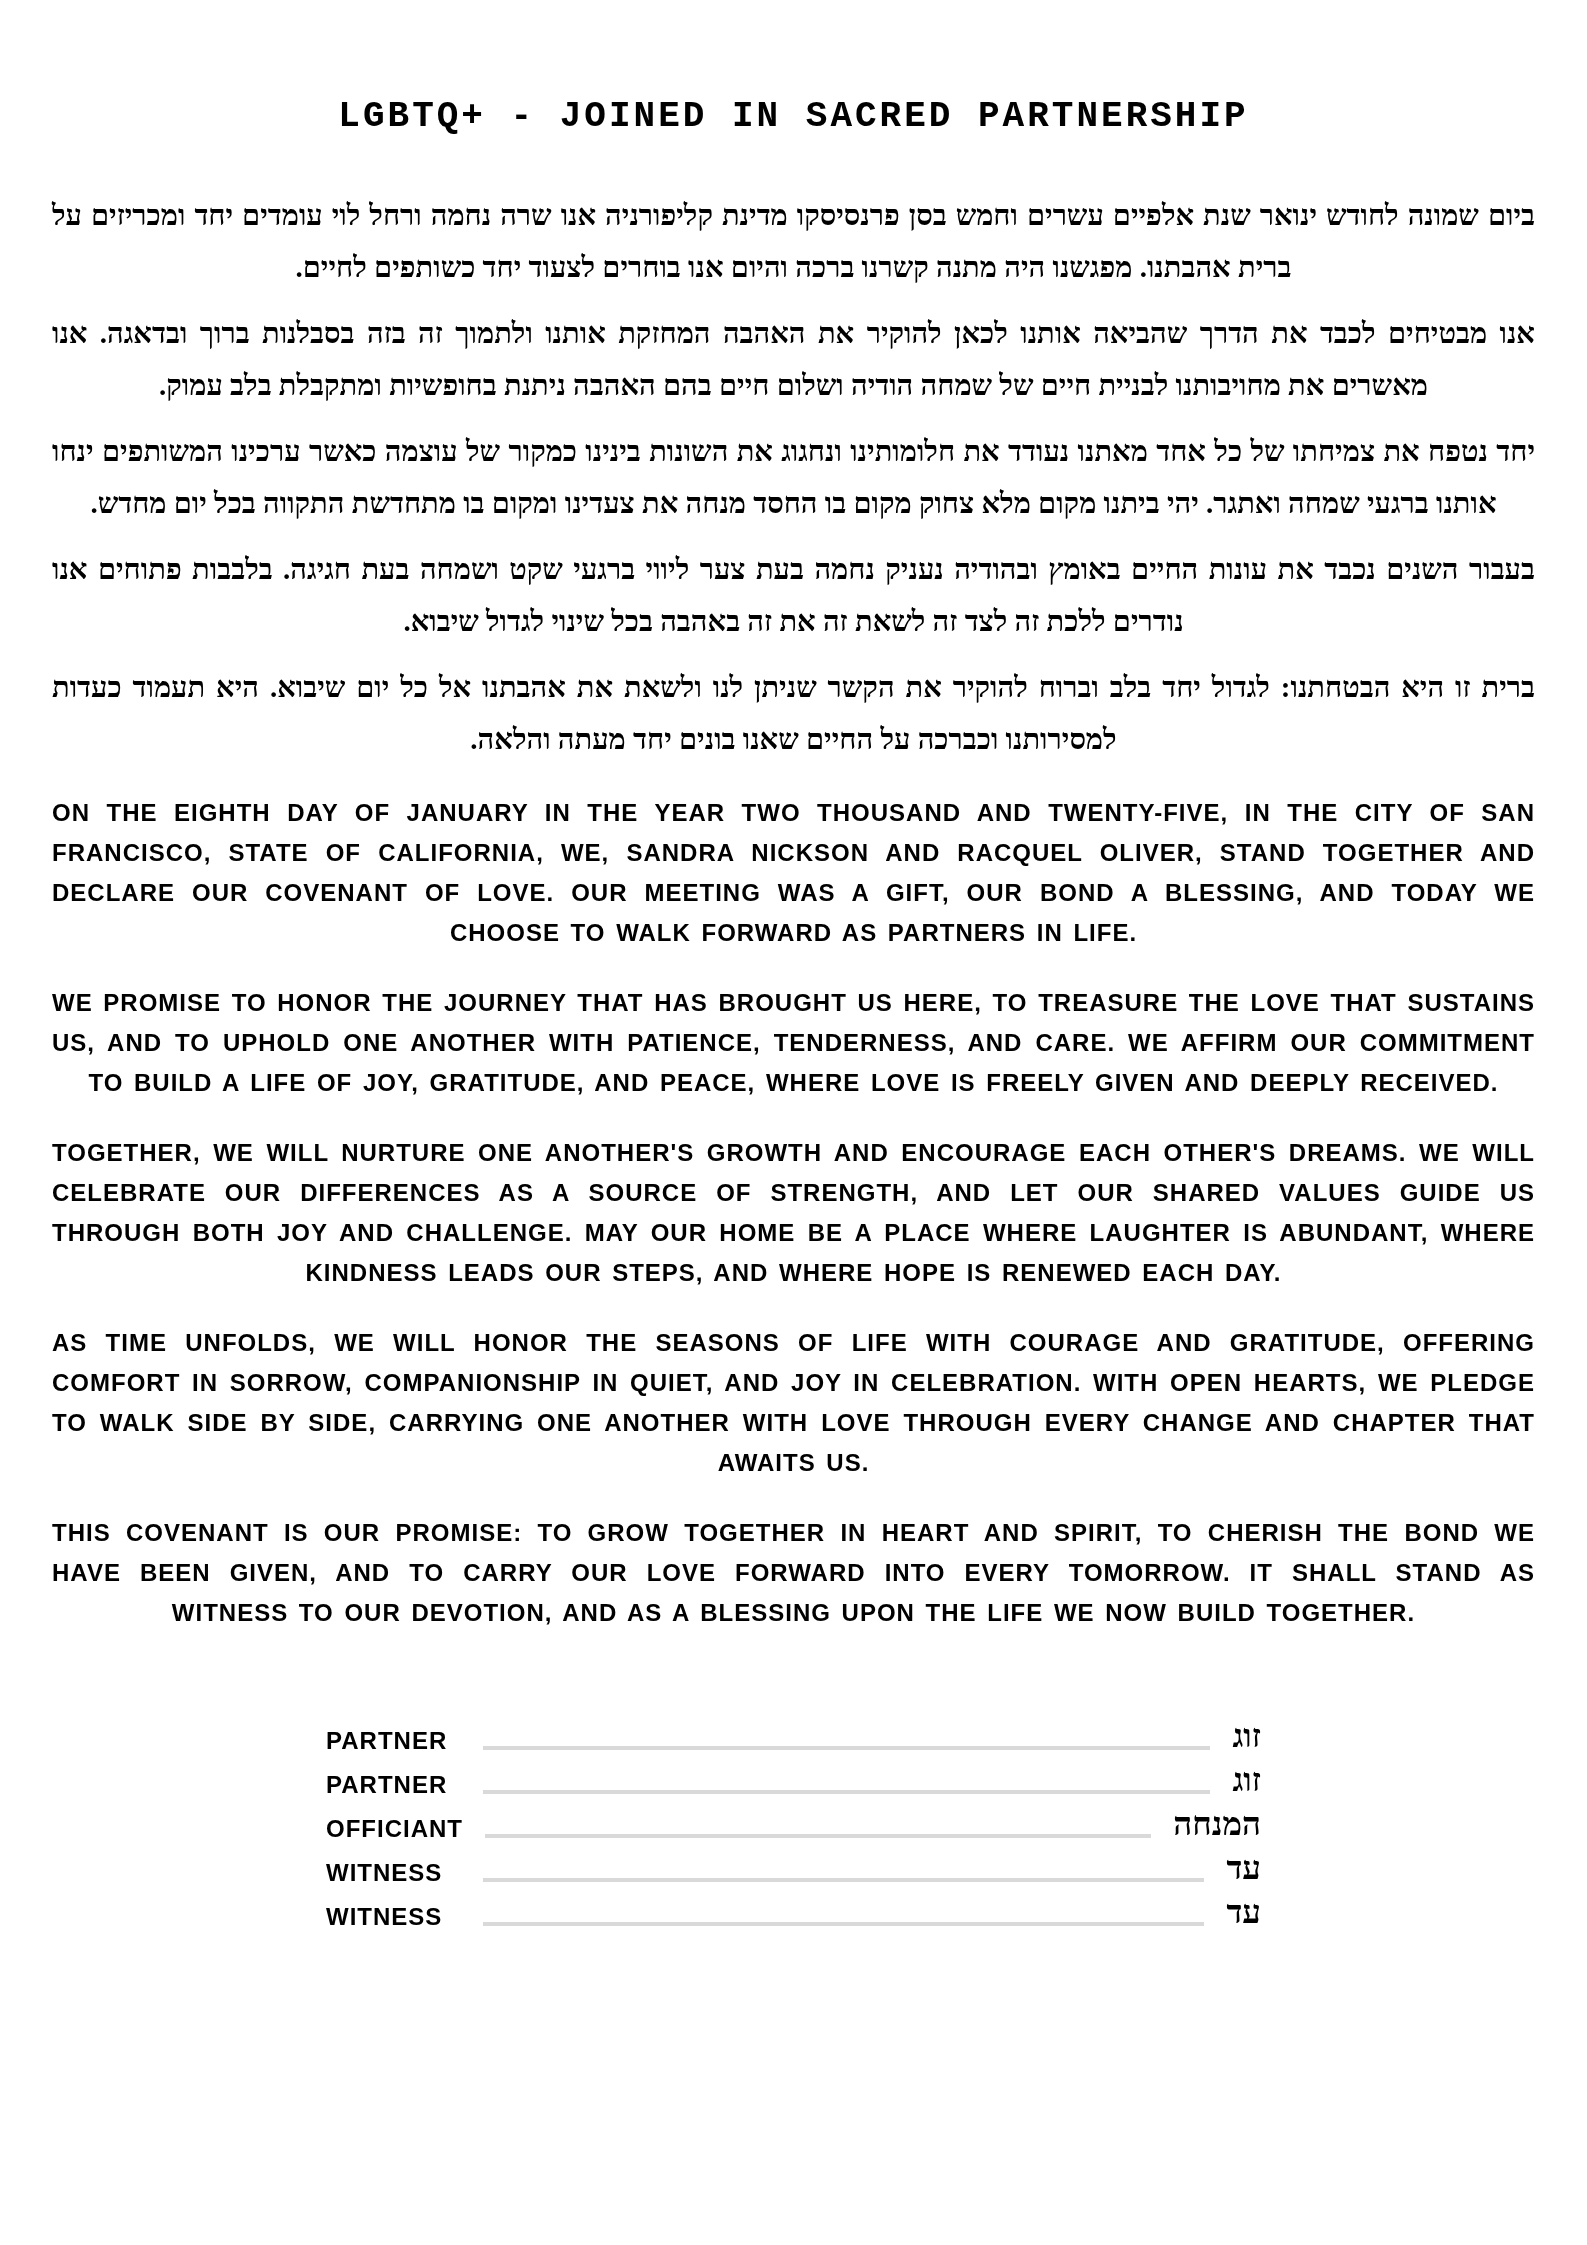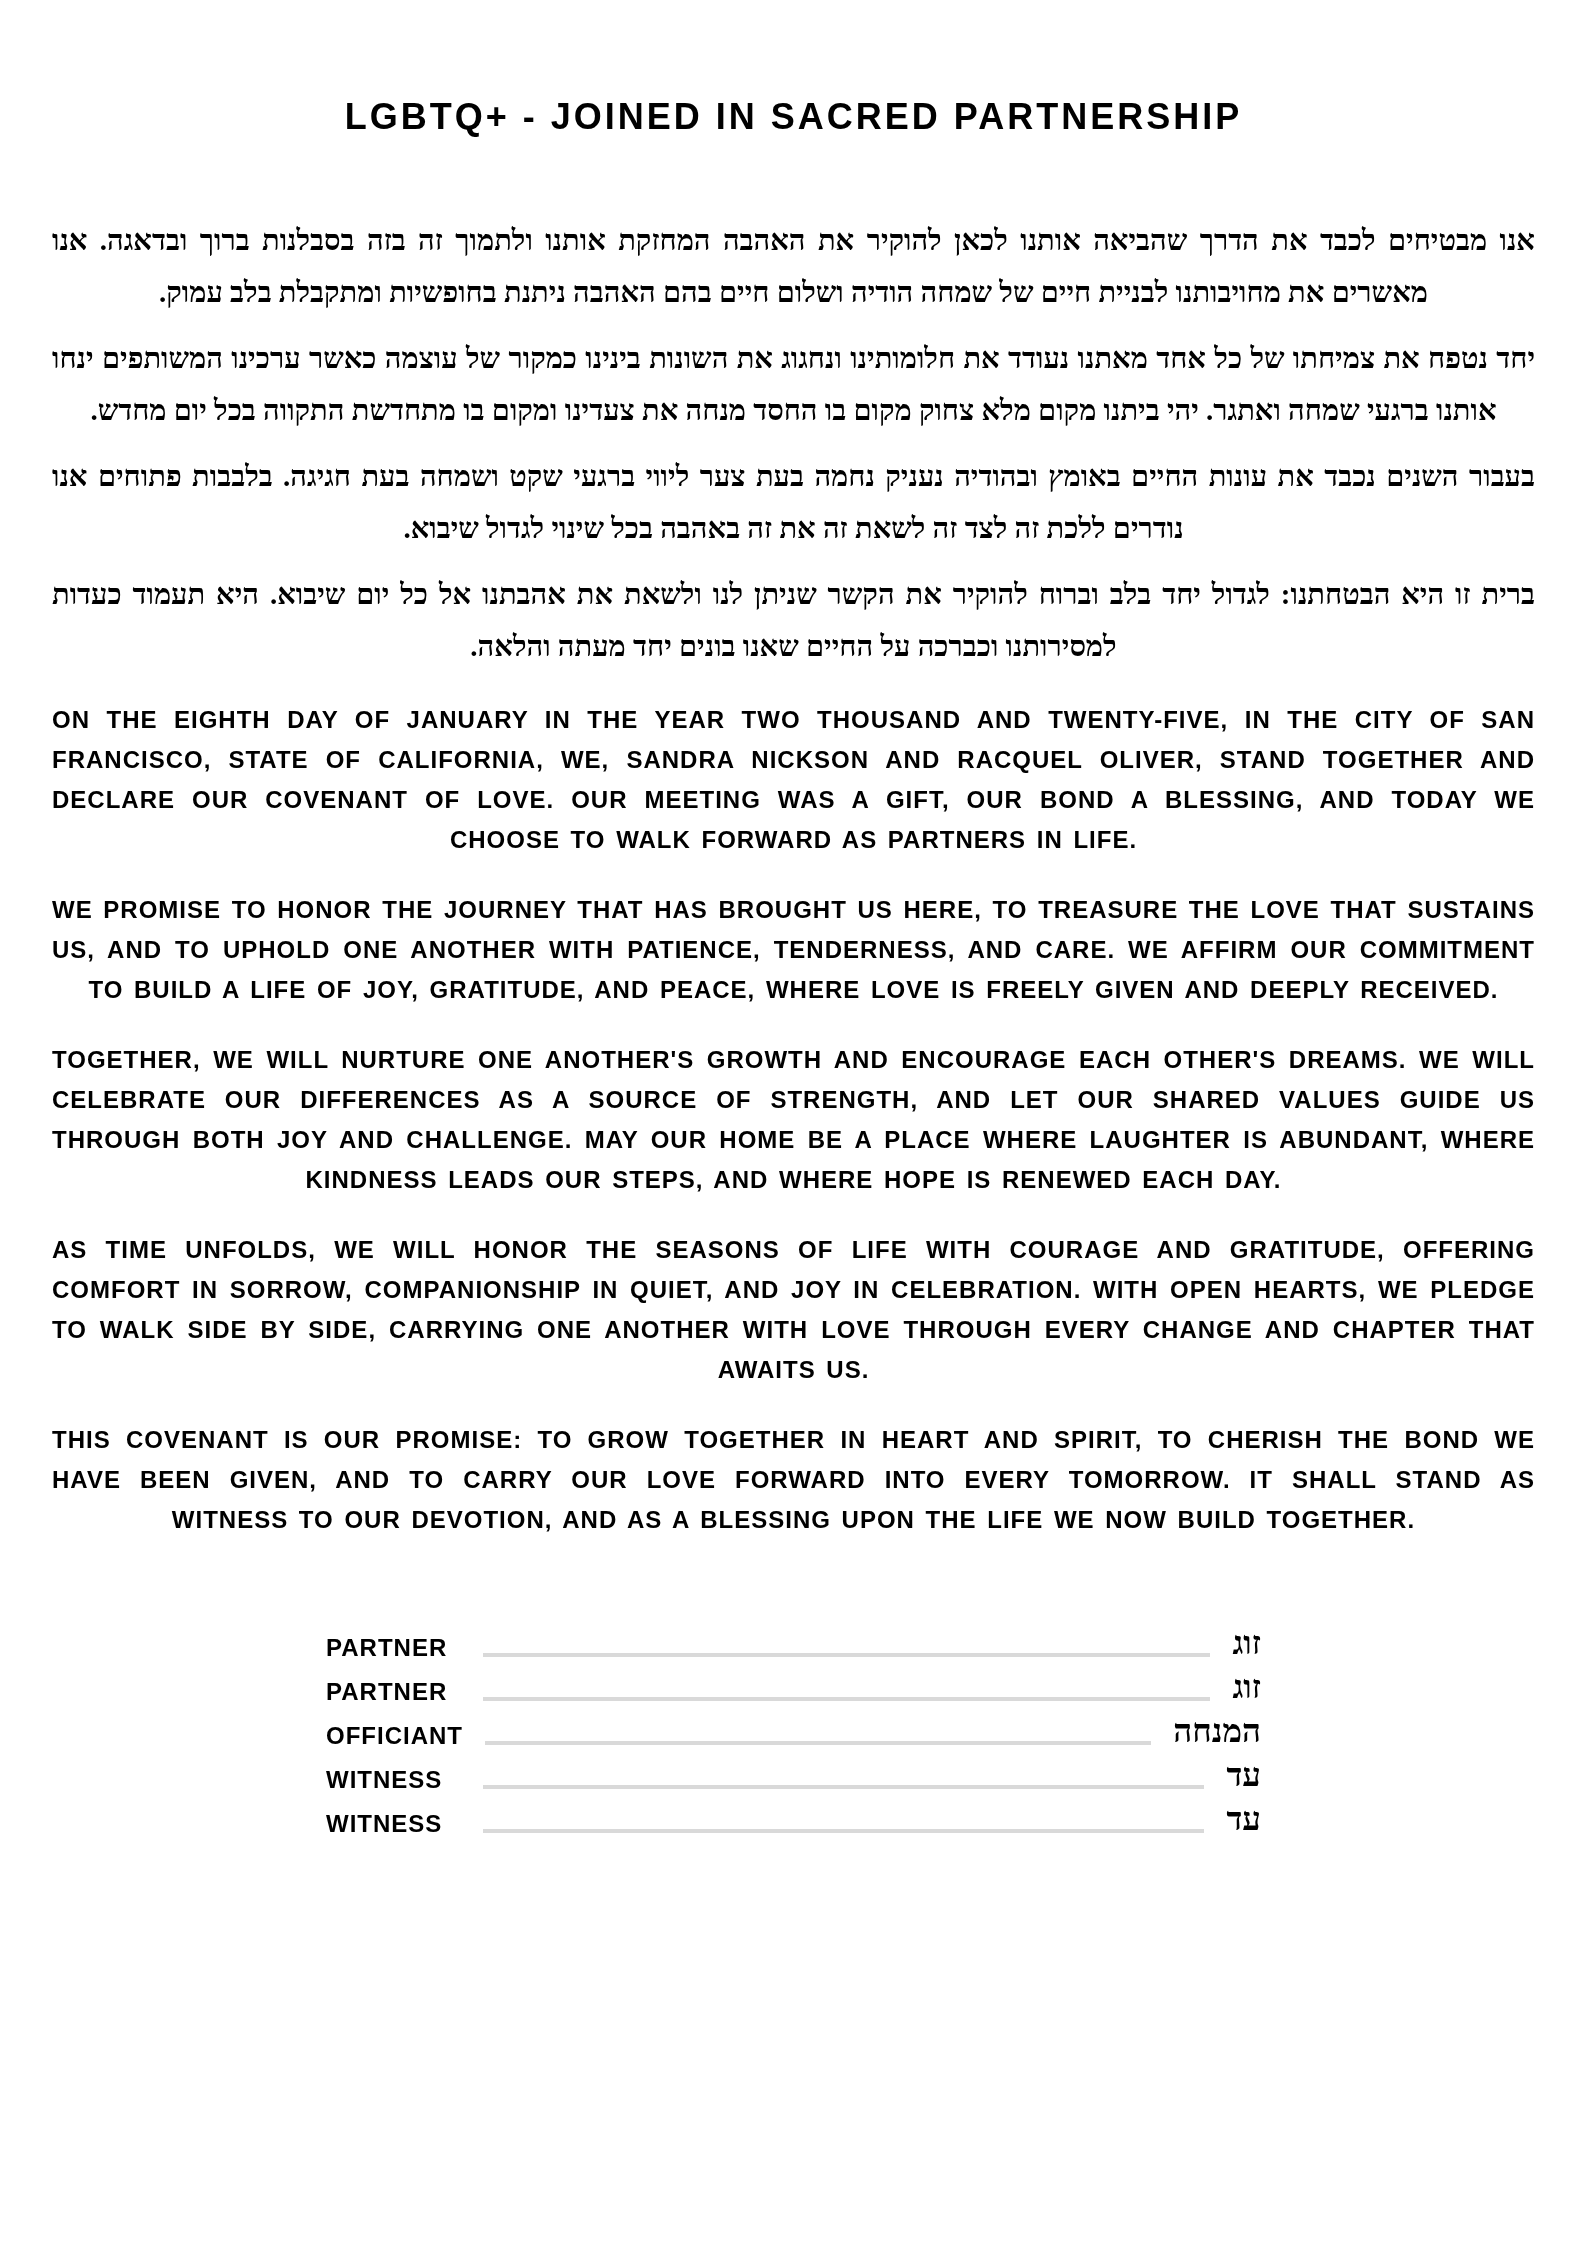--- a/index.html
+++ b/index.html
@@ -14,22 +14,22 @@
   .page {
     width: 100%;
     height: 100%;
     padding: 96px 52px 0 52px;
   }
   .doc-title {
     text-align: center;
     font-weight: bold;
     font-size: 36px;
     letter-spacing: 3px;
-    font-family: Liberation Sans, sans-serif;
-    margin-bottom: 76px;
+    font-family: Liberation Mono, monospace;
+    margin-bottom: 52px;
   }
   .hebrew-section { margin-bottom: 28px; }
   .he-para {
     direction: rtl;
     unicode-bidi: embed;
     font-family: "Liberation Serif", "DejaVu Serif", "DejaVu Sans", serif;
     font-weight: bold;
     font-size: 29px;
     line-height: 52px;
     text-align: justify;
@@ -79,20 +79,21 @@
   }
 </style>
 </head>
 <body>
 
 <div class="page">
 
   <h1 class="doc-title">LGBTQ+ - JOINED IN SACRED PARTNERSHIP</h1>
 
   <div class="hebrew-section">
+    <p class="he-para">ביום שמונה לחודש ינואר שנת אלפיים עשרים וחמש בסן פרנסיסקו מדינת קליפורניה אנו שרה נחמה ורחל לוי עומדים יחד ומכריזים על ברית אהבתנו. מפגשנו היה מתנה קשרנו ברכה והיום אנו בוחרים לצעוד יחד כשותפים לחיים.</p>
     <p class="he-para">אנו מבטיחים לכבד את הדרך שהביאה אותנו לכאן להוקיר את האהבה המחזקת אותנו ולתמוך זה בזה בסבלנות ברוך ובדאגה. אנו מאשרים את מחויבותנו לבניית חיים של שמחה הודיה ושלום חיים בהם האהבה ניתנת בחופשיות ומתקבלת בלב עמוק.</p>
     <p class="he-para">יחד נטפח את צמיחתו של כל אחד מאתנו נעודד את חלומותינו ונחגוג את השונות בינינו כמקור של עוצמה כאשר ערכינו המשותפים ינחו אותנו ברגעי שמחה ואתגר. יהי ביתנו מקום מלא צחוק מקום בו החסד מנחה את צעדינו ומקום בו מתחדשת התקווה בכל יום מחדש.</p>
     <p class="he-para">בעבור השנים נכבד את עונות החיים באומץ ובהודיה נעניק נחמה בעת צער ליווי ברגעי שקט ושמחה בעת חגיגה. בלבבות פתוחים אנו נודרים ללכת זה לצד זה לשאת זה את זה באהבה בכל שינוי לגדול שיבוא.</p>
     <p class="he-para">ברית זו היא הבטחתנו: לגדול יחד בלב וברוח להוקיר את הקשר שניתן לנו ולשאת את אהבתנו אל כל יום שיבוא. היא תעמוד כעדות למסירותנו וכברכה על החיים שאנו בונים יחד מעתה והלאה.</p>
   </div>
 
   <div class="english-section">
     <p class="en-para">ON THE EIGHTH DAY OF JANUARY IN THE YEAR TWO THOUSAND AND TWENTY-FIVE, IN THE CITY OF SAN FRANCISCO, STATE OF CALIFORNIA, WE, SANDRA NICKSON AND RACQUEL OLIVER, STAND TOGETHER AND DECLARE OUR COVENANT OF LOVE. OUR MEETING WAS A GIFT, OUR BOND A BLESSING, AND TODAY WE CHOOSE TO WALK FORWARD AS PARTNERS IN LIFE.</p>
     <p class="en-para">WE PROMISE TO HONOR THE JOURNEY THAT HAS BROUGHT US HERE, TO TREASURE THE LOVE THAT SUSTAINS US, AND TO UPHOLD ONE ANOTHER WITH PATIENCE, TENDERNESS, AND CARE. WE AFFIRM OUR COMMITMENT TO BUILD A LIFE OF JOY, GRATITUDE, AND PEACE, WHERE LOVE IS FREELY GIVEN AND DEEPLY RECEIVED.</p>
     <p class="en-para">TOGETHER, WE WILL NURTURE ONE ANOTHER'S GROWTH AND ENCOURAGE EACH OTHER'S DREAMS. WE WILL CELEBRATE OUR DIFFERENCES AS A SOURCE OF STRENGTH, AND LET OUR SHARED VALUES GUIDE US THROUGH BOTH JOY AND CHALLENGE. MAY OUR HOME BE A PLACE WHERE LAUGHTER IS ABUNDANT, WHERE KINDNESS LEADS OUR STEPS, AND WHERE HOPE IS RENEWED EACH DAY.</p>

